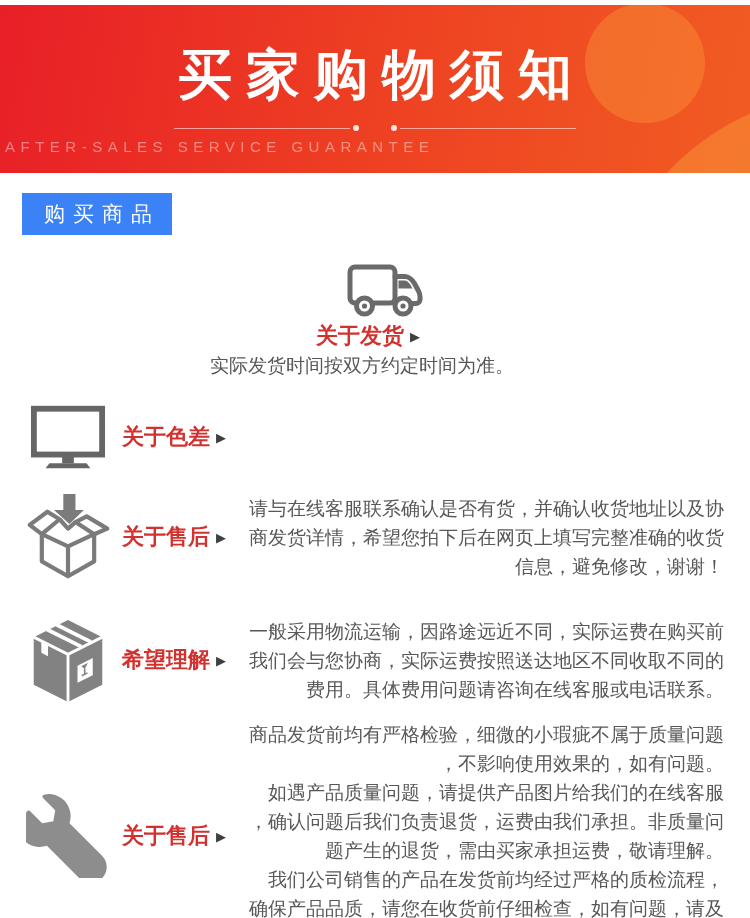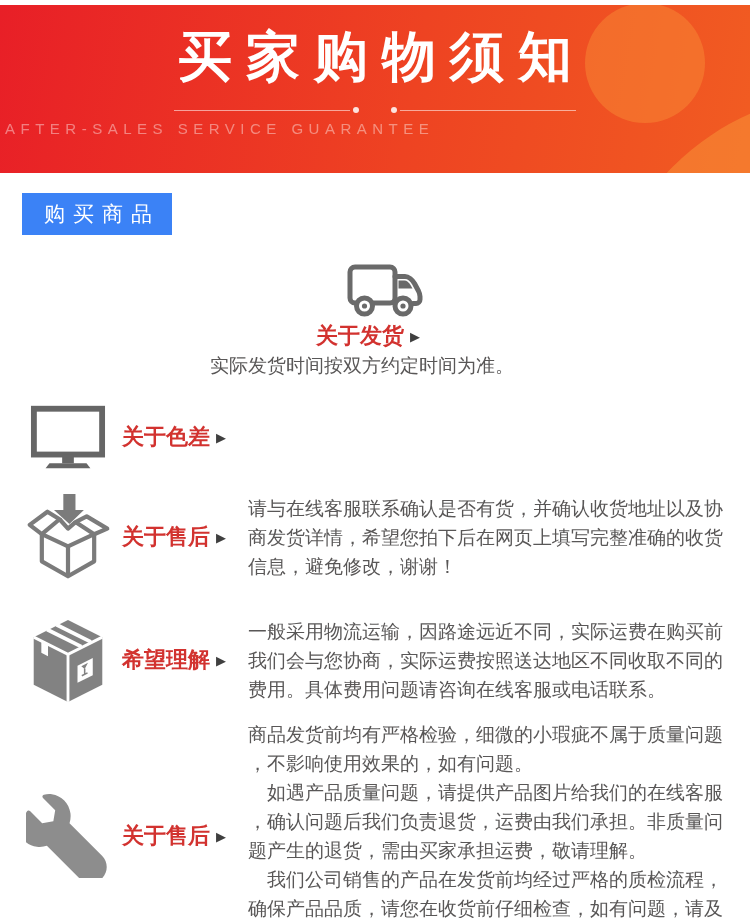--- a/index.html
+++ b/index.html
@@ -11,21 +11,21 @@
   .topstrip{height:5px;background:#fff;}
   .banner{
     height:168px;position:relative;overflow:hidden;
     background:linear-gradient(100deg,#e81f27 0%,#ee4322 55%,#f15c22 100%);
   }
   .banner .circle{position:absolute;border-radius:50%;}
   .c1{width:500px;height:500px;left:600px;top:88px;background:rgba(248,145,55,.55);}
   .c2{width:700px;height:700px;left:655px;top:152px;background:rgba(238,85,25,.95);}
   .c3{width:120px;height:120px;left:585px;top:-2px;background:rgba(248,145,55,.45);}
   .banner-title{
-    position:relative;z-index:2;margin:16px 0 0 0;text-align:center;
+    position:relative;z-index:2;margin:34px 0 0 0;text-align:center;
     color:#fff;font-size:54px;font-weight:bold;letter-spacing:14px;padding-left:14px;
   }
   .divider{position:relative;z-index:2;width:402px;margin:13px auto 0;display:flex;align-items:center;}
   .divider .dl{flex:1;height:1px;background:rgba(255,255,255,.55);}
   .divider .dot{width:6px;height:6px;border-radius:50%;background:rgba(255,255,255,.85);margin:0 3px;}
   .divider .mid{width:26px;}
   .banner-subtitle{
     position:relative;z-index:2;margin-top:7px;text-align:left;
     color:rgba(255,255,255,.42);font-size:15px;letter-spacing:5.5px;padding-left:5px;
   }
@@ -39,21 +39,21 @@
   .row{display:flex;align-items:center;}
   .row-1{min-height:64px;margin-bottom:24px;flex-direction:column;}
   .row-2{margin-bottom:20px;}
   .row-3{margin-bottom:32px;}
   .row-4{margin-bottom:16px;}
   .icon-cell{width:92px;margin-left:22px;flex:0 0 auto;display:flex;justify-content:center;align-items:center;}
   .label-cell{width:134px;flex:0 0 auto;display:flex;align-items:center;padding-left:8px;box-sizing:border-box;}
   .label{color:#d2322f;font-size:22px;font-weight:bold;white-space:nowrap;}
   .arrow{color:#3f3f3f;font-size:13px;margin-left:6px;line-height:1;}
   .text-cell{flex:1;padding-right:26px;color:#595757;font-size:19px;line-height:29px;}
-  .text-cell p{margin:0;word-break:break-all;line-break:anywhere;}
+  .text-cell p{margin:0;word-break:break-all;line-break:anywhere;text-align:right;}
   svg{display:block;}
 </style>
 </head>
 <body>
 
 <div class="page">
 
   <div class="topstrip"></div>
 
   <header class="banner">

